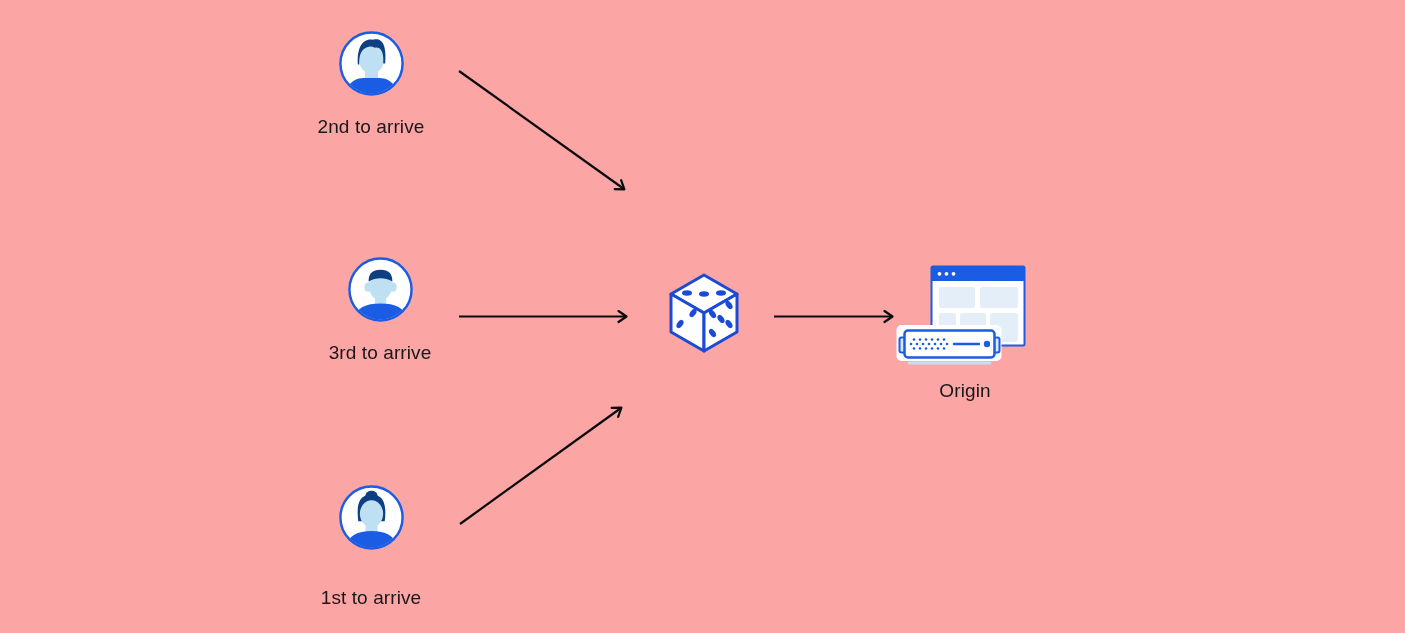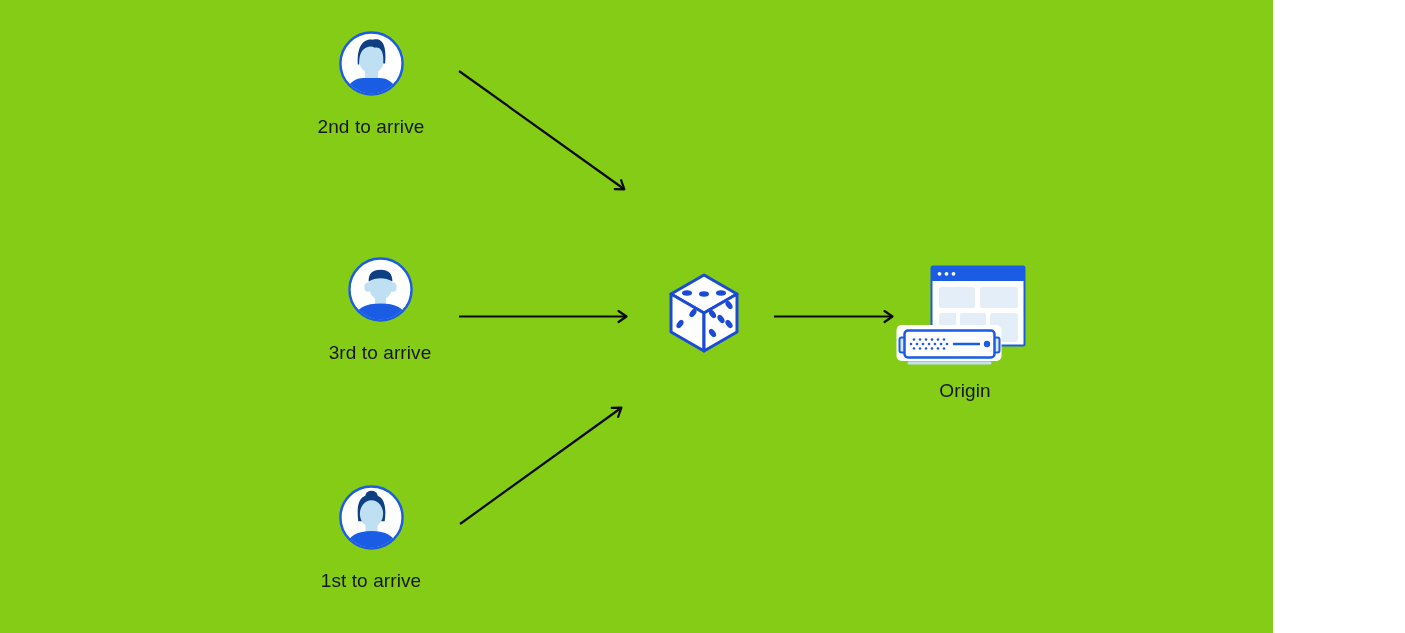--- a/index.html
+++ b/index.html
@@ -1,40 +1,40 @@
 <!DOCTYPE html>
 <html><head>
 <meta charset="utf-8">
 <style>
   html,body{margin:0;padding:0;background:#fff;}
   .canvas{
     position:relative;
-    width:1273px;height:633px;
-    background:#84cc16;
+    width:1405px;height:633px;
+    background:#fca5a5;
     font-family:"Liberation Sans", sans-serif;
     overflow:hidden;
   }
   .arrows{position:absolute;left:0;top:0;width:1405px;height:633px;}
   .node{
     position:absolute;
     width:200px;
     display:flex;flex-direction:column;align-items:center;
   }
   .node .avatar{display:block;line-height:0;}
   .node-label{
     margin-top:19px;
     font-size:19px;
     color:#18181a;
     text-align:center;
     white-space:nowrap;
     letter-spacing:0.1px;
   }
   .node-second{left:271px;top:30px;}
   .node-third{left:280px;top:256px;}
-  .node-first{left:271px;top:484px;}
+  .node-first{left:271px;top:484px;gap:17px;}
   .node-dice{position:absolute;left:666px;top:272px;line-height:0;}
   .node-origin{left:865px;top:258px;}
   .node-origin .node-label{margin-top:12px;}
 </style>
 </head>
 <body>
 
 <div class="canvas">
 
   <svg class="arrows" viewBox="0 0 1405 633">

